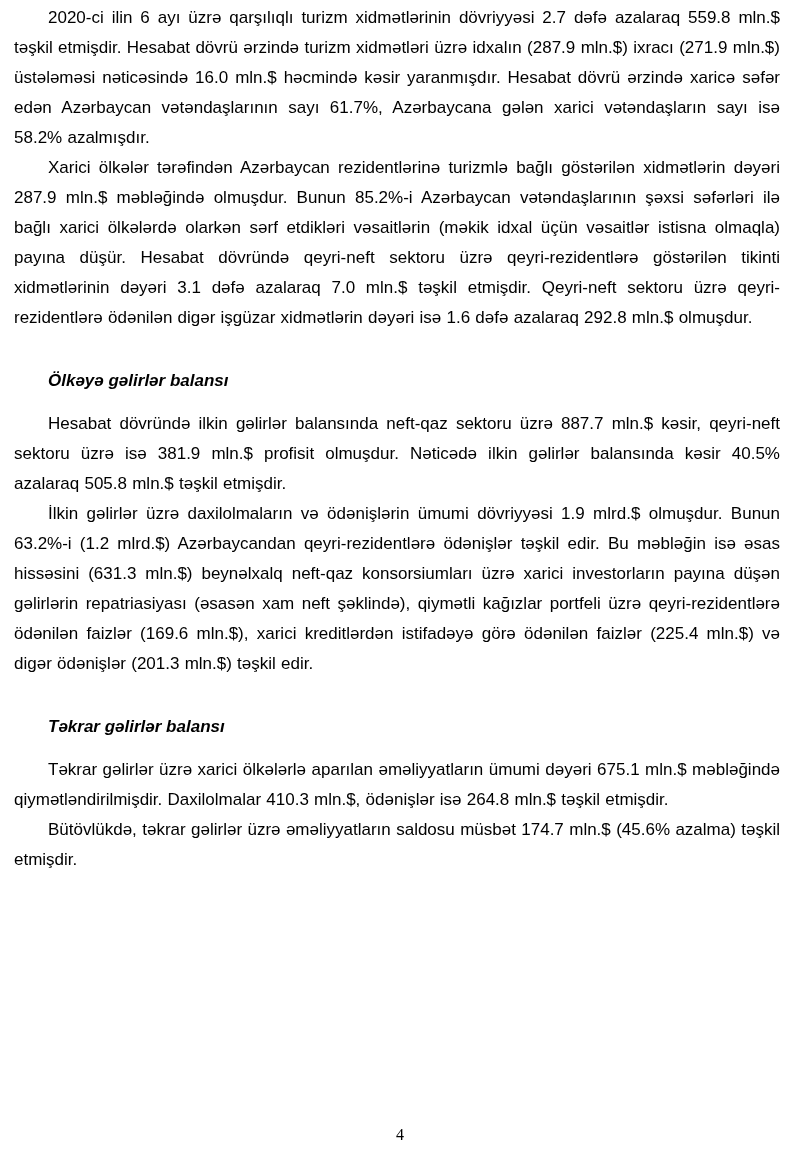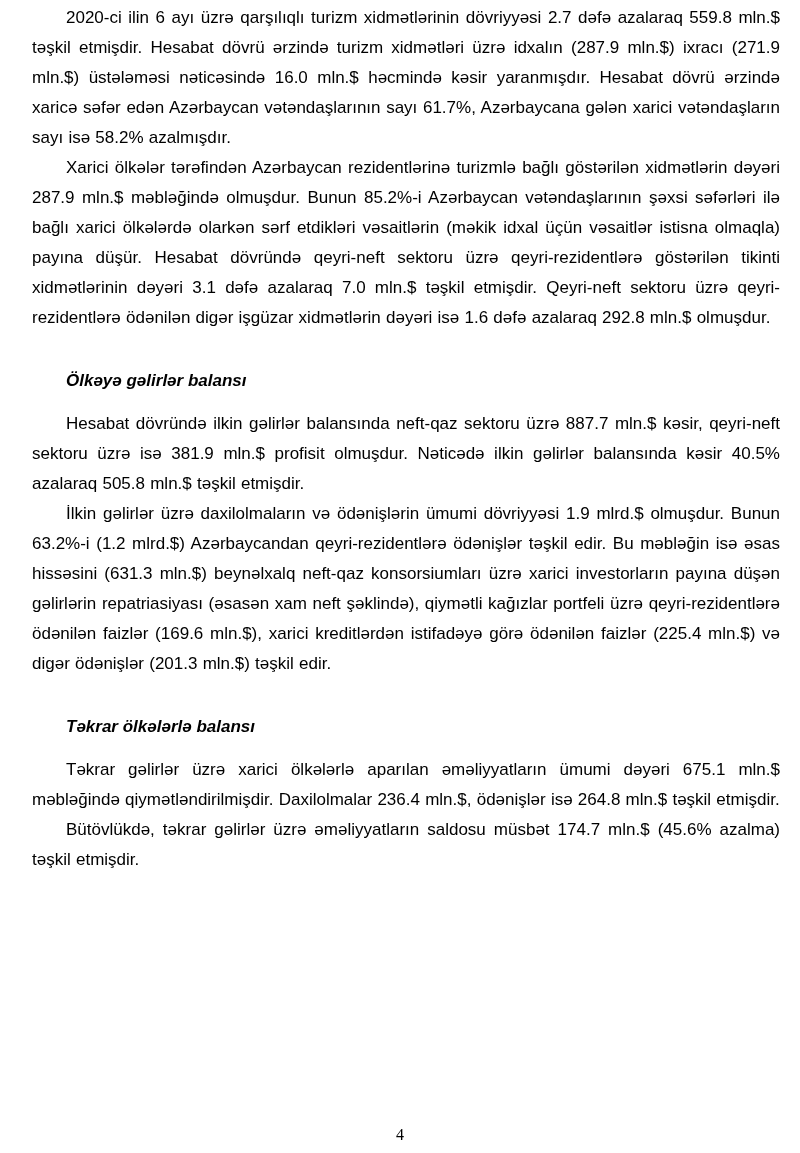--- a/index.html
+++ b/index.html
@@ -12,21 +12,21 @@
     height: 1153px;
     color: #000000;
     font-family: "Liberation Sans", "DejaVu Sans", sans-serif;
     overflow: hidden;
   }
   .page {
     position: relative;
     width: 800px;
     height: 1153px;
     box-sizing: border-box;
-    padding: 3px 20px 0 32px;
+    padding: 3px 20px 0 14px;
     background: #ffffff;
   }
   .doc-body .para {
     margin: 0;
     font-size: 17px;
     line-height: 30px;
     text-align: justify;
     text-indent: 34px;
     word-spacing: 0.5px;
   }
@@ -55,20 +55,20 @@
 </head>
 <body>
 
 <div class="page">
   <div class="doc-body">
       <p class="para">2020-ci ilin 6 ayı üzrə qarşılıqlı turizm xidmətlərinin dövriyyəsi 2.7 dəfə azalaraq 559.8 mln.$ təşkil etmişdir. Hesabat dövrü ərzində turizm xidmətləri üzrə idxalın (287.9 mln.$) ixracı (271.9 mln.$) üstələməsi nəticəsində 16.0 mln.$ həcmində kəsir yaranmışdır. Hesabat dövrü ərzində xaricə səfər edən Azərbaycan vətəndaşlarının sayı 61.7%, Azərbaycana gələn xarici vətəndaşların sayı isə 58.2% azalmışdır.</p>
       <p class="para">Xarici ölkələr tərəfindən Azərbaycan rezidentlərinə turizmlə bağlı göstərilən xidmətlərin dəyəri 287.9 mln.$ məbləğində olmuşdur. Bunun 85.2%-i Azərbaycan vətəndaşlarının şəxsi səfərləri ilə bağlı xarici ölkələrdə olarkən sərf etdikləri vəsaitlərin (məkik idxal üçün vəsaitlər istisna olmaqla) payına düşür. Hesabat dövründə qeyri-neft sektoru üzrə qeyri-rezidentlərə göstərilən tikinti xidmətlərinin dəyəri 3.1 dəfə azalaraq 7.0 mln.$ təşkil etmişdir. Qeyri-neft sektoru üzrə qeyri-rezidentlərə ödənilən digər işgüzar xidmətlərin dəyəri isə 1.6 dəfə azalaraq 292.8 mln.$ olmuşdur.</p>
       <h3 class="heading">Ölkəyə gəlirlər balansı</h3>
       <p class="para">Hesabat dövründə ilkin gəlirlər balansında neft-qaz sektoru üzrə 887.7 mln.$ kəsir, qeyri-neft sektoru üzrə isə 381.9 mln.$ profisit olmuşdur. Nəticədə ilkin gəlirlər balansında kəsir 40.5% azalaraq 505.8 mln.$ təşkil etmişdir.</p>
       <p class="para">İlkin gəlirlər üzrə daxilolmaların və ödənişlərin ümumi dövriyyəsi 1.9 mlrd.$ olmuşdur. Bunun 63.2%-i (1.2 mlrd.$) Azərbaycandan qeyri-rezidentlərə ödənişlər təşkil edir. Bu məbləğin isə əsas hissəsini (631.3 mln.$) beynəlxalq neft-qaz konsorsiumları üzrə xarici investorların payına düşən gəlirlərin repatriasiyası (əsasən xam neft şəklində), qiymətli kağızlar portfeli üzrə qeyri-rezidentlərə ödənilən faizlər (169.6 mln.$), xarici kreditlərdən istifadəyə görə ödənilən faizlər (225.4 mln.$) və digər ödənişlər (201.3 mln.$) təşkil edir.</p>
-      <h3 class="heading">Təkrar ölkələrlə balansı</h3>
-      <p class="para">Təkrar gəlirlər üzrə xarici ölkələrlə aparılan əməliyyatların ümumi dəyəri 675.1 mln.$ məbləğində qiymətləndirilmişdir. Daxilolmalar 236.4 mln.$, ödənişlər isə 264.8 mln.$ təşkil etmişdir.</p>
+      <h3 class="heading">Təkrar gəlirlər balansı</h3>
+      <p class="para">Təkrar gəlirlər üzrə xarici ölkələrlə aparılan əməliyyatların ümumi dəyəri 675.1 mln.$ məbləğində qiymətləndirilmişdir. Daxilolmalar 410.3 mln.$, ödənişlər isə 264.8 mln.$ təşkil etmişdir.</p>
       <p class="para">Bütövlükdə, təkrar gəlirlər üzrə əməliyyatların saldosu müsbət 174.7 mln.$ (45.6% azalma) təşkil etmişdir.</p>
     </div>
   <div class="footer">
     <span class="page-num">4</span>
   </div>
 </div>
 
 </body></html>

